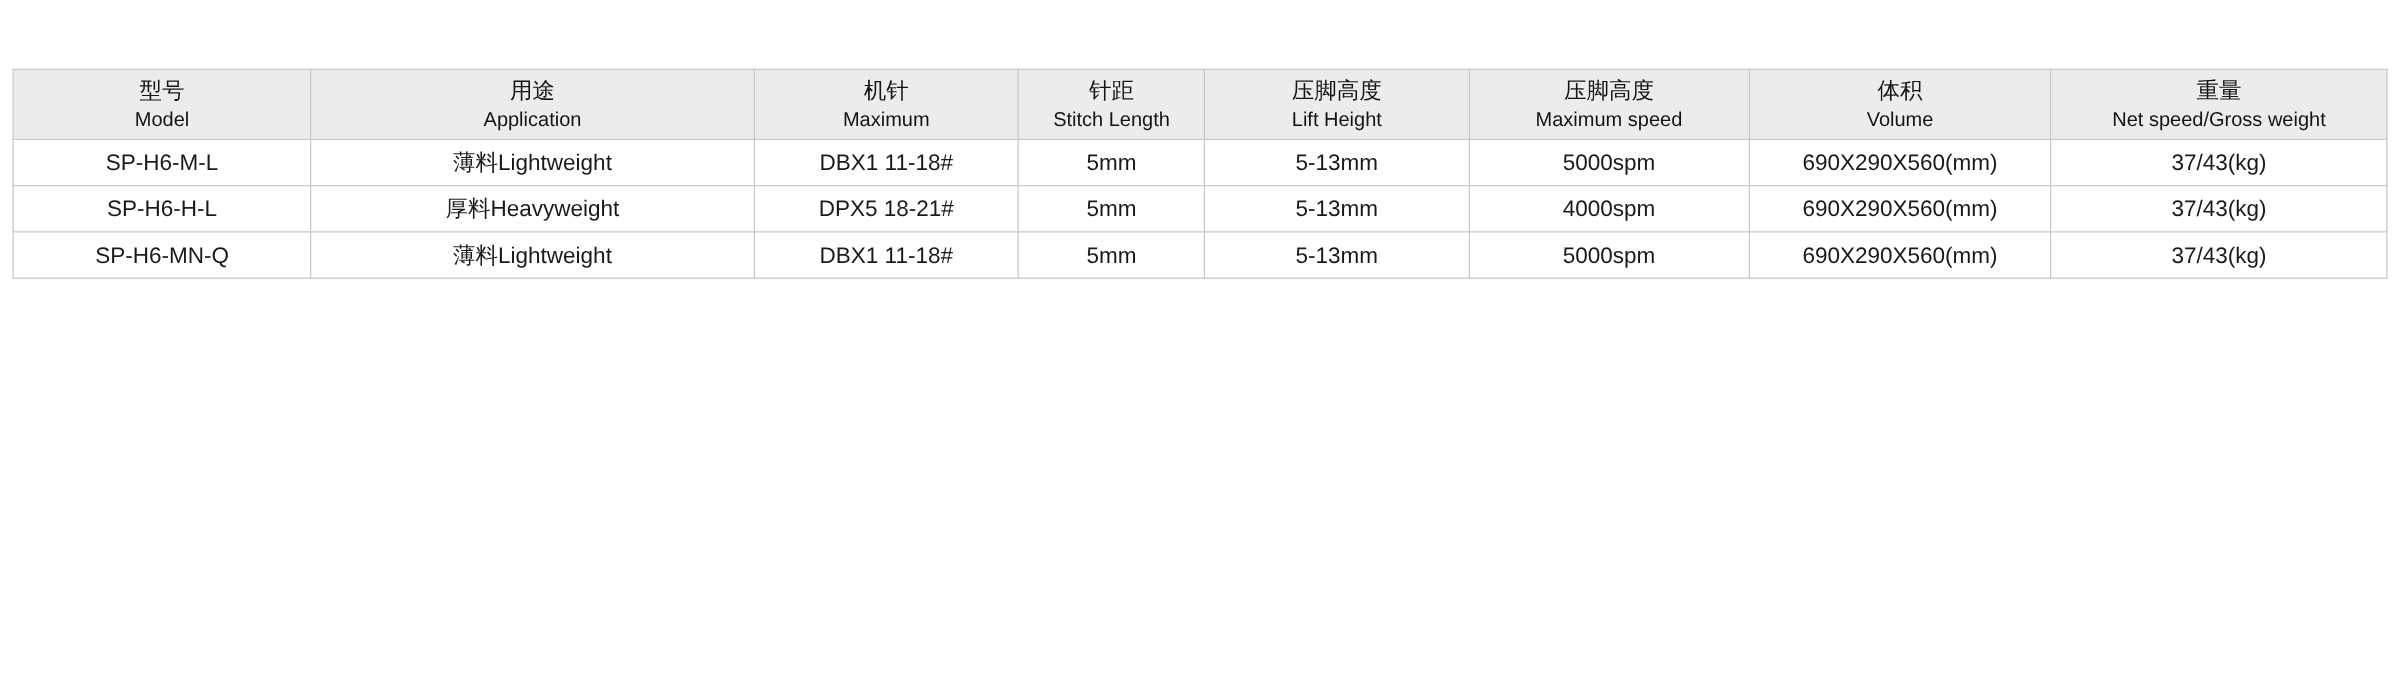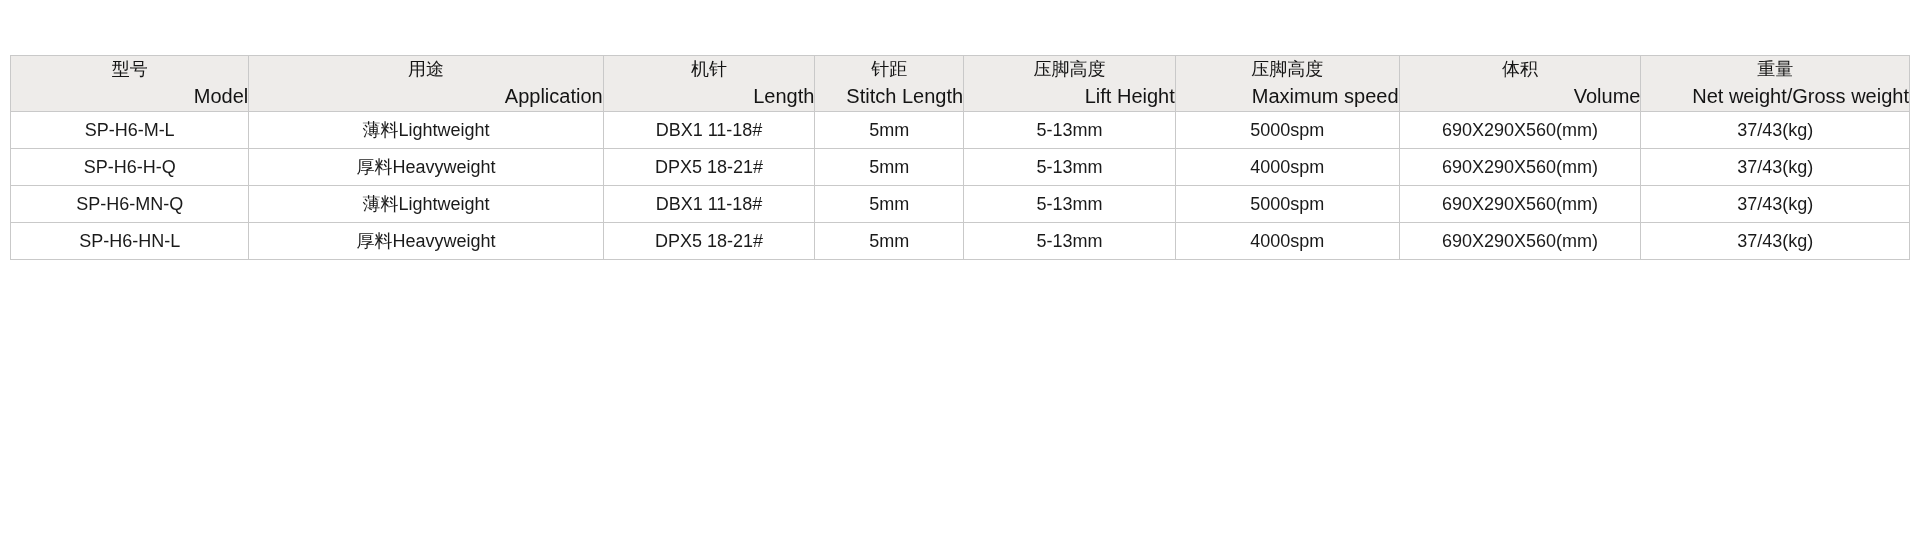--- a/index.html
+++ b/index.html
@@ -40,22 +40,21 @@
     font-size: 18px;
     line-height: 1.45;
     color: #141414;
   }
   thead th .zh {
     display: block;
     font-size: 18px;
   }
   thead th .en {
     display: block;
-    font-size: 20px;
-    text-align: right;
+    font-size: 16px;
   }
   tbody td {
     height: 36px;
     font-size: 18px;
     color: #1a1a1a;
     background: #ffffff;
   }
   
   col.c0 { width: 197px; }
   col.c1 { width: 293px; }
@@ -86,80 +85,70 @@
           <th>
             <span class="zh">型号</span>
             <span class="en">Model</span>
           </th>
           <th>
             <span class="zh">用途</span>
             <span class="en">Application</span>
           </th>
           <th>
             <span class="zh">机针</span>
-            <span class="en">Length</span>
+            <span class="en">Maximum</span>
           </th>
           <th>
             <span class="zh">针距</span>
             <span class="en">Stitch Length</span>
           </th>
           <th>
             <span class="zh">压脚高度</span>
             <span class="en">Lift Height</span>
           </th>
           <th>
             <span class="zh">压脚高度</span>
             <span class="en">Maximum speed</span>
           </th>
           <th>
             <span class="zh">体积</span>
             <span class="en">Volume</span>
           </th>
           <th>
             <span class="zh">重量</span>
-            <span class="en">Net weight/Gross weight</span>
+            <span class="en">Net speed/Gross weight</span>
           </th>
         </tr>
     </thead>
     <tbody>
         <tr>
           <td>SP-H6-M-L</td>
           <td>薄料Lightweight</td>
           <td>DBX1  11-18#</td>
           <td>5mm</td>
           <td>5-13mm</td>
           <td>5000spm</td>
           <td>690X290X560(mm)</td>
           <td>37/43(kg)</td>
         </tr>
         <tr>
-          <td>SP-H6-H-Q</td>
+          <td>SP-H6-H-L</td>
           <td>厚料Heavyweight</td>
           <td>DPX5  18-21#</td>
           <td>5mm</td>
           <td>5-13mm</td>
           <td>4000spm</td>
           <td>690X290X560(mm)</td>
           <td>37/43(kg)</td>
         </tr>
         <tr>
           <td>SP-H6-MN-Q</td>
           <td>薄料Lightweight</td>
           <td>DBX1  11-18#</td>
           <td>5mm</td>
           <td>5-13mm</td>
           <td>5000spm</td>
           <td>690X290X560(mm)</td>
           <td>37/43(kg)</td>
         </tr>
-        <tr>
-          <td>SP-H6-HN-L</td>
-          <td>厚料Heavyweight</td>
-          <td>DPX5  18-21#</td>
-          <td>5mm</td>
-          <td>5-13mm</td>
-          <td>4000spm</td>
-          <td>690X290X560(mm)</td>
-          <td>37/43(kg)</td>
-        </tr>
       </tbody>
   </table>
 </div>
 
 </body></html>

